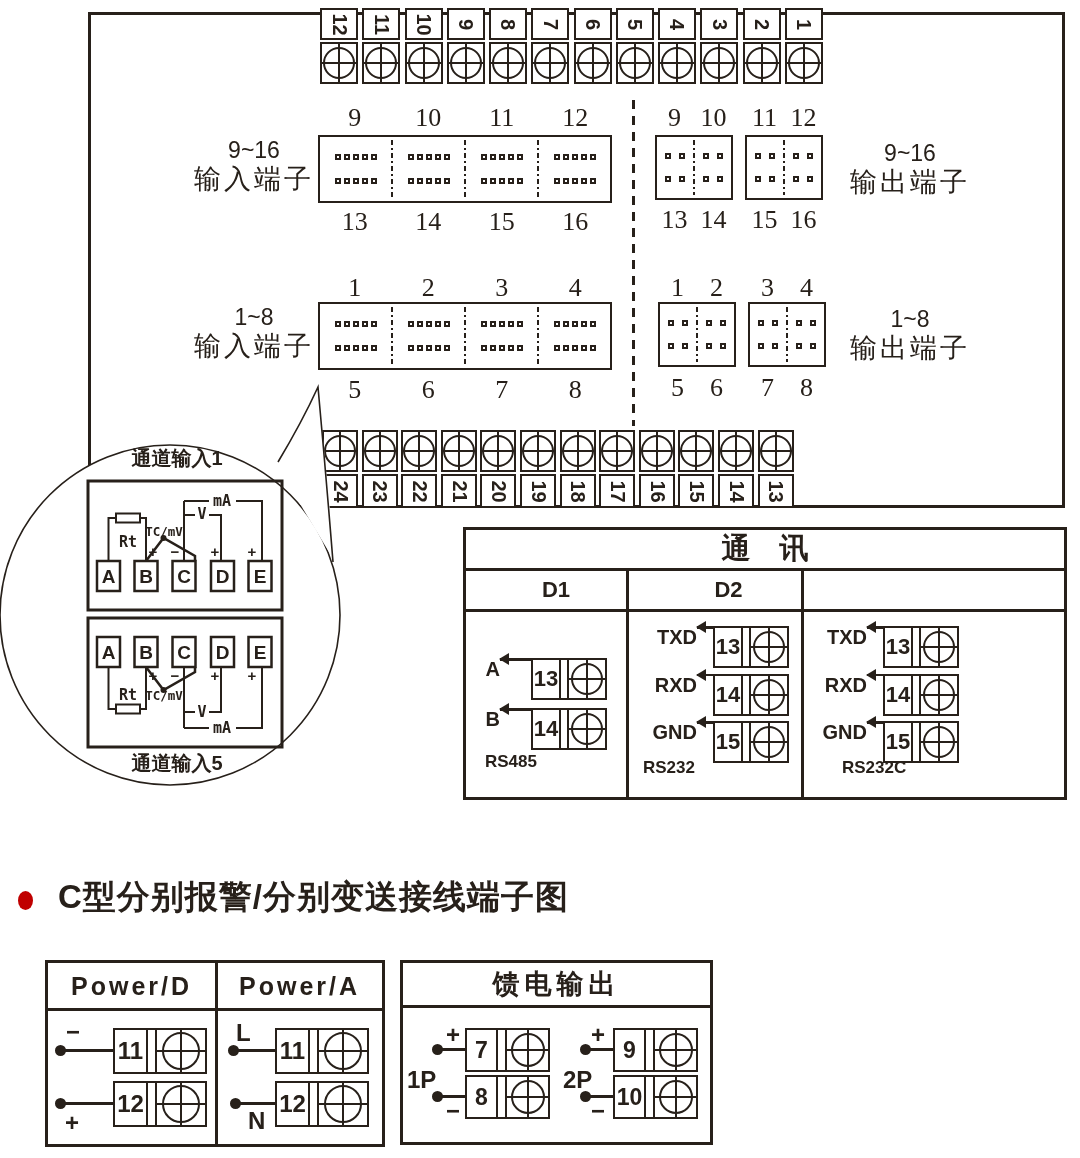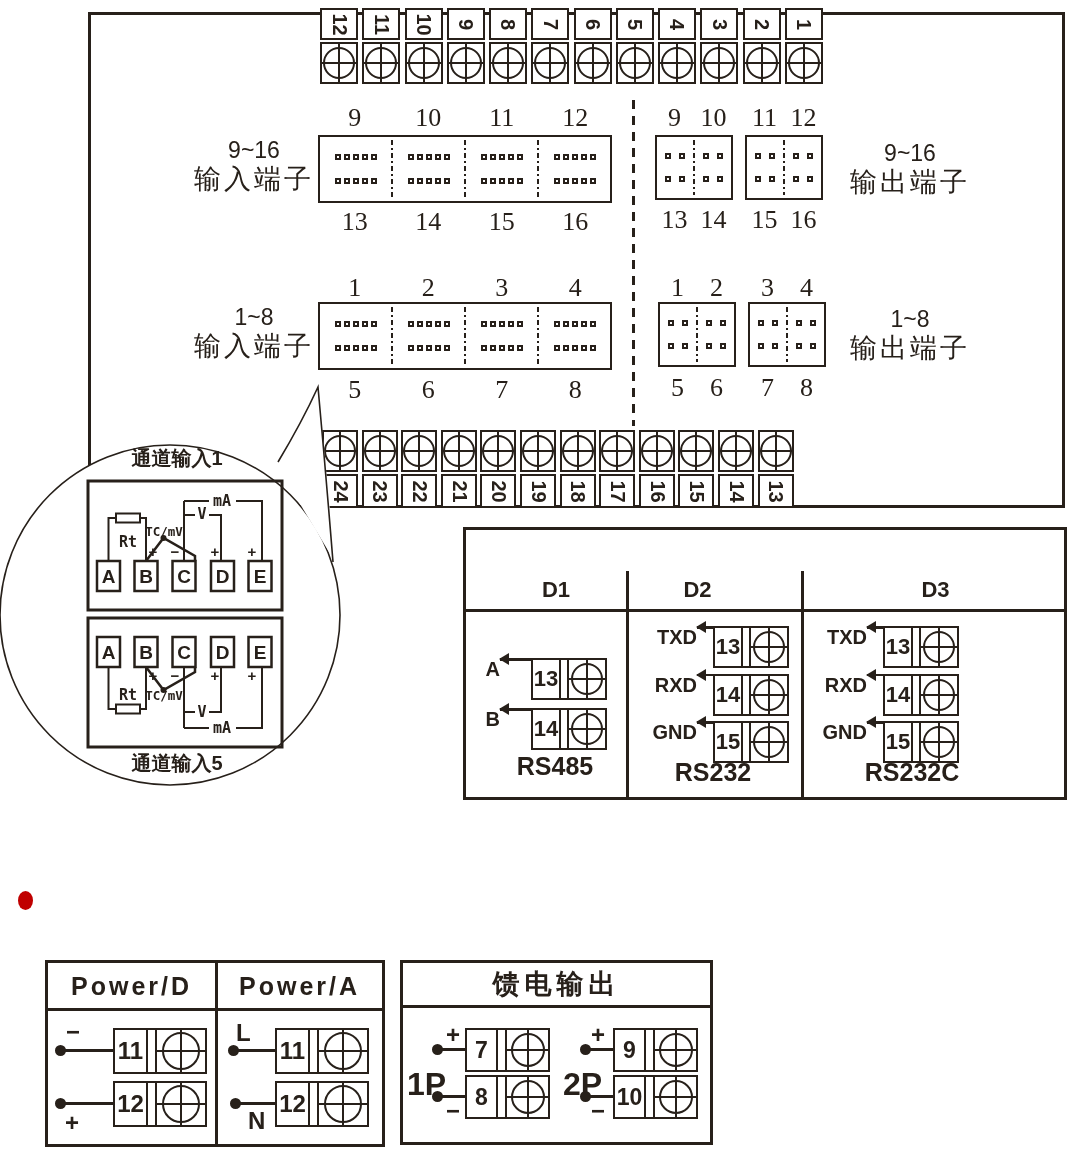--- a/index.html
+++ b/index.html
@@ -50,21 +50,21 @@
   .sig{ font-weight:bold; font-size:20px; text-align:right; }
   .c1 .sig{ width:24px; } .c23 .sig{ width:50px; }
   .arr{ position:relative; height:2.5px; background:var(--ink); }
   .c1 .arr{ width:31px; } .c23 .arr{ width:16px; }
   .arr::before{ content:""; position:absolute; left:-1px; top:50%; transform:translateY(-50%);
     border-right:10px solid var(--ink); border-top:6px solid transparent; border-bottom:6px solid transparent; }
   .cterm{ display:flex; border:2px solid var(--ink); height:42px; background:#fff; }
   .cterm .cnum{ width:28px; border-right:2px solid var(--ink); display:flex; align-items:center; justify-content:center; font-weight:bold; font-size:22px; }
   .cterm .cmid{ width:8px; border-right:2px solid var(--ink); }
   .cterm .cscrew{ width:36px; }
-  .comm-foot{ position:absolute; font-size:25px; font-weight:bold; text-align:center; width:140px; }
+  .comm-foot{ position:absolute; font-size:17px; font-weight:bold; text-align:left; width:140px; }
 
   
   .bullet{ position:absolute; left:18px; top:891px; width:15px; height:19px; border-radius:50%; background:#c00000; }
   .heading{ position:absolute; left:58px; top:875px; font-size:33px; font-weight:bold; letter-spacing:1px; }
 
   
   .pbox{ position:absolute; left:45px; top:960px; width:340px; height:187px; border:3px solid var(--ink); background:#fff; }
   .phead{ position:absolute; top:4px; height:38px; display:flex; align-items:center; justify-content:center; font-size:25px; font-weight:bold; letter-spacing:3px; }
   .hline{ position:absolute; left:0; right:0; height:2.5px; background:var(--ink); }
   .vline{ position:absolute; top:0; bottom:0; width:2.5px; background:var(--ink); }
@@ -77,21 +77,21 @@
   .lead{ position:absolute; height:2.5px; background:var(--ink); }
   .sign{ position:absolute; font-weight:bold; font-size:24px; line-height:1; }
 
   .fbox{ position:absolute; left:400px; top:960px; width:313px; height:185px; border:3px solid var(--ink); background:#fff; }
   .fhead{ position:absolute; top:2px; left:0; right:0; height:38px; display:flex; align-items:center; justify-content:center; font-size:27px; font-weight:bold; letter-spacing:5px; }
   .fterm{ position:absolute; display:flex; height:44px; border:2.5px solid var(--ink); background:#fff; }
   .fterm .cnum{ width:31px; border-right:2.5px solid var(--ink); display:flex; align-items:center; justify-content:center; font-weight:bold; font-size:23px; }
   .fterm .cmid{ width:9px; border-right:2.5px solid var(--ink); }
   .fterm .cscrew{ width:41px; }
   .fterm .circ{ width:34px; height:34px; }
-  .grp-label{ position:absolute; font-size:32px; font-weight:bold; }
+  .grp-label{ position:absolute; font-size:24px; font-weight:bold; }
 
   
   .balloon{ position:absolute; left:0; top:370px; }
   .balloon *{ vector-effect:none; }
   .balloon text{ fill:var(--ink); }
   .t-cjk{ font:bold 20px "Liberation Sans", sans-serif; }
   .t-letter{ font:bold 19px "Liberation Sans", sans-serif; }
   .t-mono{ font:bold 15px "DejaVu Sans Mono", monospace; }
   .t-mono-s{ font:bold 12.5px "DejaVu Sans Mono", monospace; }
   .t-sign{ font:bold 15px "Liberation Sans", sans-serif; }
@@ -717,26 +717,26 @@
         <text class="t-mono" x="202" y="347" text-anchor="middle" stroke="none">V</text>
         <path d="M184,358 H209 M236,358 H262 V297" stroke-width="2"></path>
         <text class="t-mono" x="222" y="363" text-anchor="middle" stroke="none">mA</text>
       </g>
 
       <text class="t-cjk" x="177" y="400" text-anchor="middle" stroke="none">通道输入5</text>
     </g>
   </svg>
 
   <div class="comm">
+    <div class="comm-title">通　讯</div>
     <div class="comm-vline" style="left:160px;"></div>
     <div class="comm-vline" style="left:335px;"></div>
     <div class="comm-hline"></div>
     <div class="comm-head" style="left:0;width:180px;">D1</div>
-    <div class="comm-head" style="left:144px;width:175px;">D2</div>
-    <div class="comm-head" style="left:335px;width:269px;">D3</div>
+    <div class="comm-head" style="left:175px;width:175px;">D2</div>
 
     <div class="comm-col c1" style="left:10px;width:140px;">
 
         <div class="comm-row" style="top: 128px;">
           <div class="sig">A</div>
           <div class="arr"></div>
           <div class="cterm">
             <div class="cnum">13</div>
             <div class="cmid"></div>
             <div class="cscrew screwface">
@@ -834,20 +834,21 @@
             <div class="cscrew screwface">
               <div class="circ"></div>
             </div>
           </div>
         </div>
       </div>
     <div class="comm-foot" style="left:376px;top:228px;">RS232C</div>
   </div>
 
   <div class="bullet"></div>
+  <div class="heading">C型分别报警/分别变送接线端子图</div>
 
   <div class="pbox">
     <div class="phead" style="left:0;width:167px;">Power/D</div>
     <div class="phead" style="left:169px;right:0;">Power/A</div>
     <div class="hline" style="top:45px;"></div>
     <div class="vline" style="left:167px;"></div>
 
     <div class="sign" style="left:18px;top:57px;">−</div>
     <div class="dot" style="left:7px;top:82px;"></div>
     <div class="lead" style="left:13px;top:86px;width:52px;"></div>

